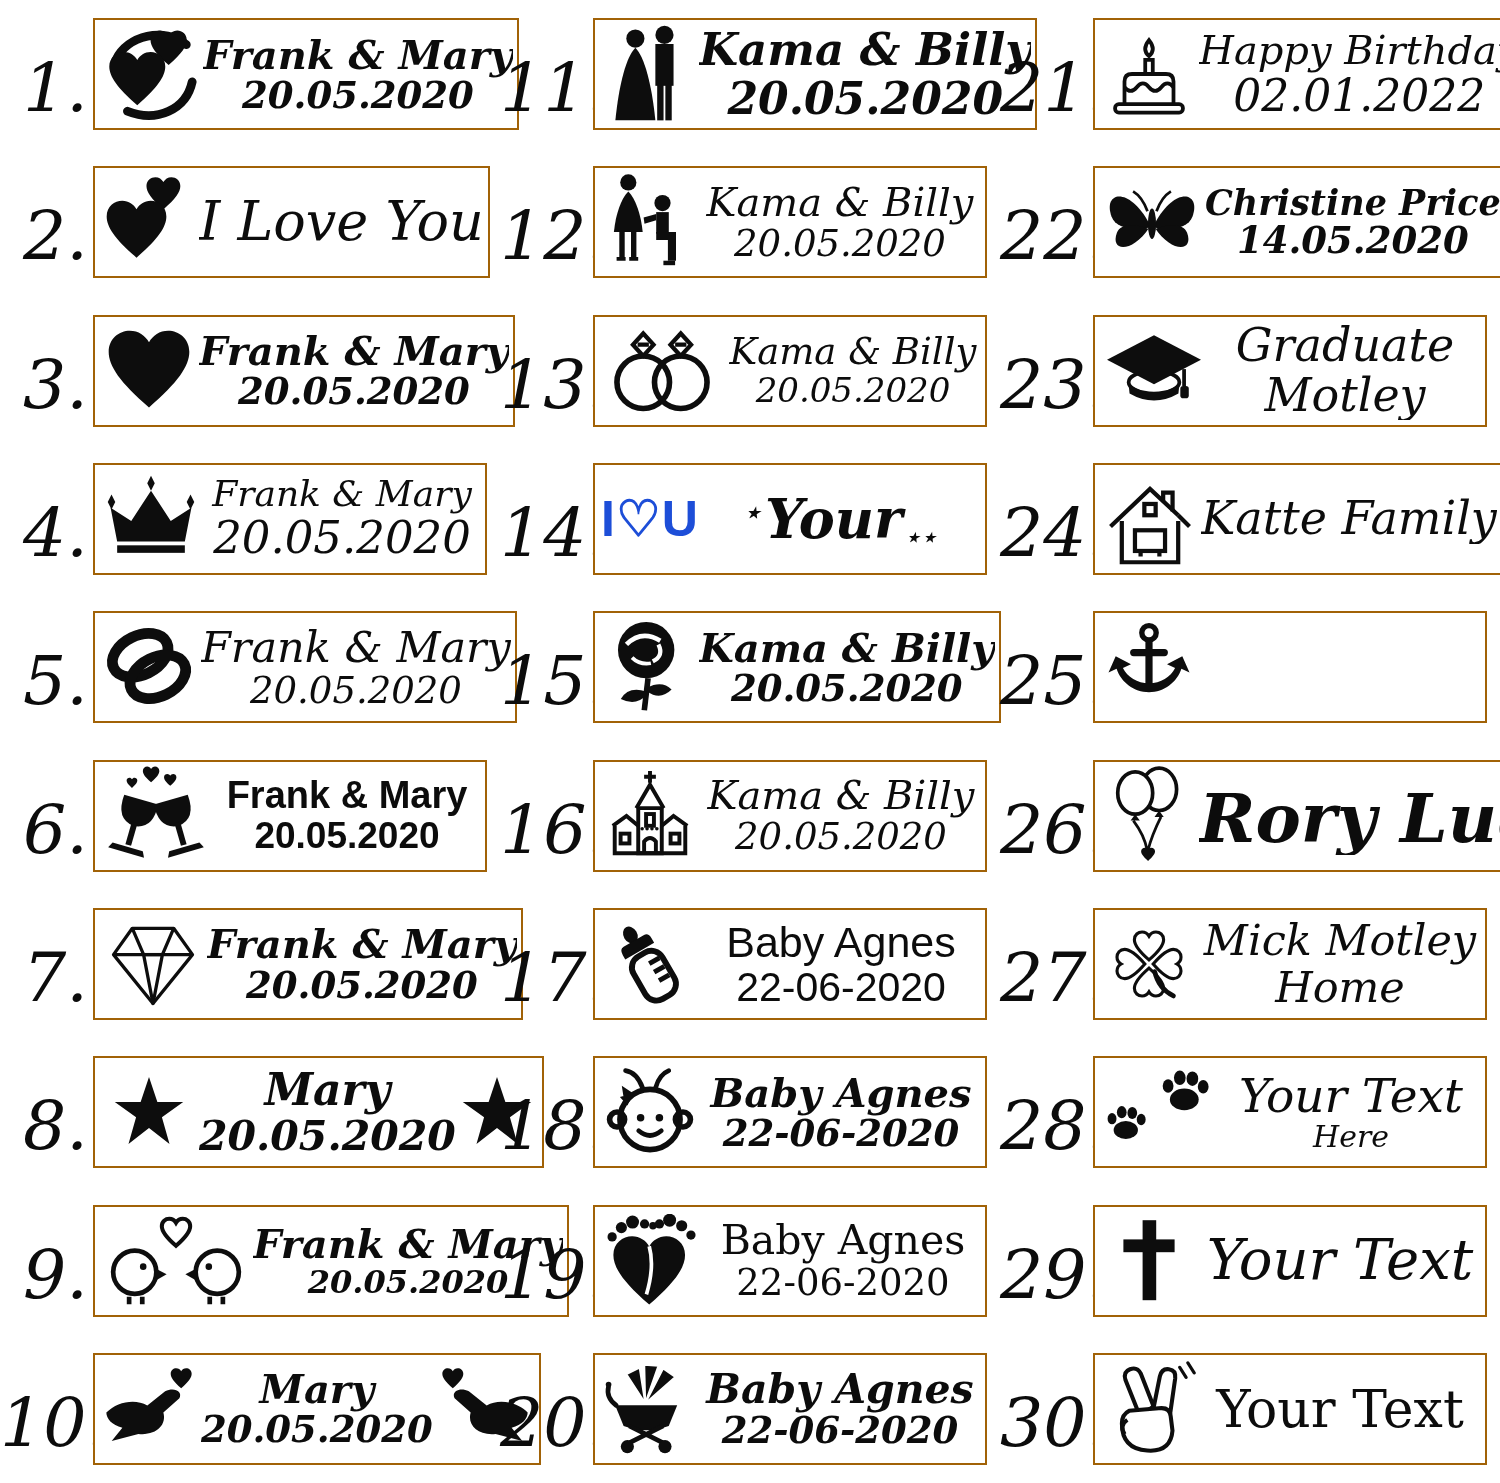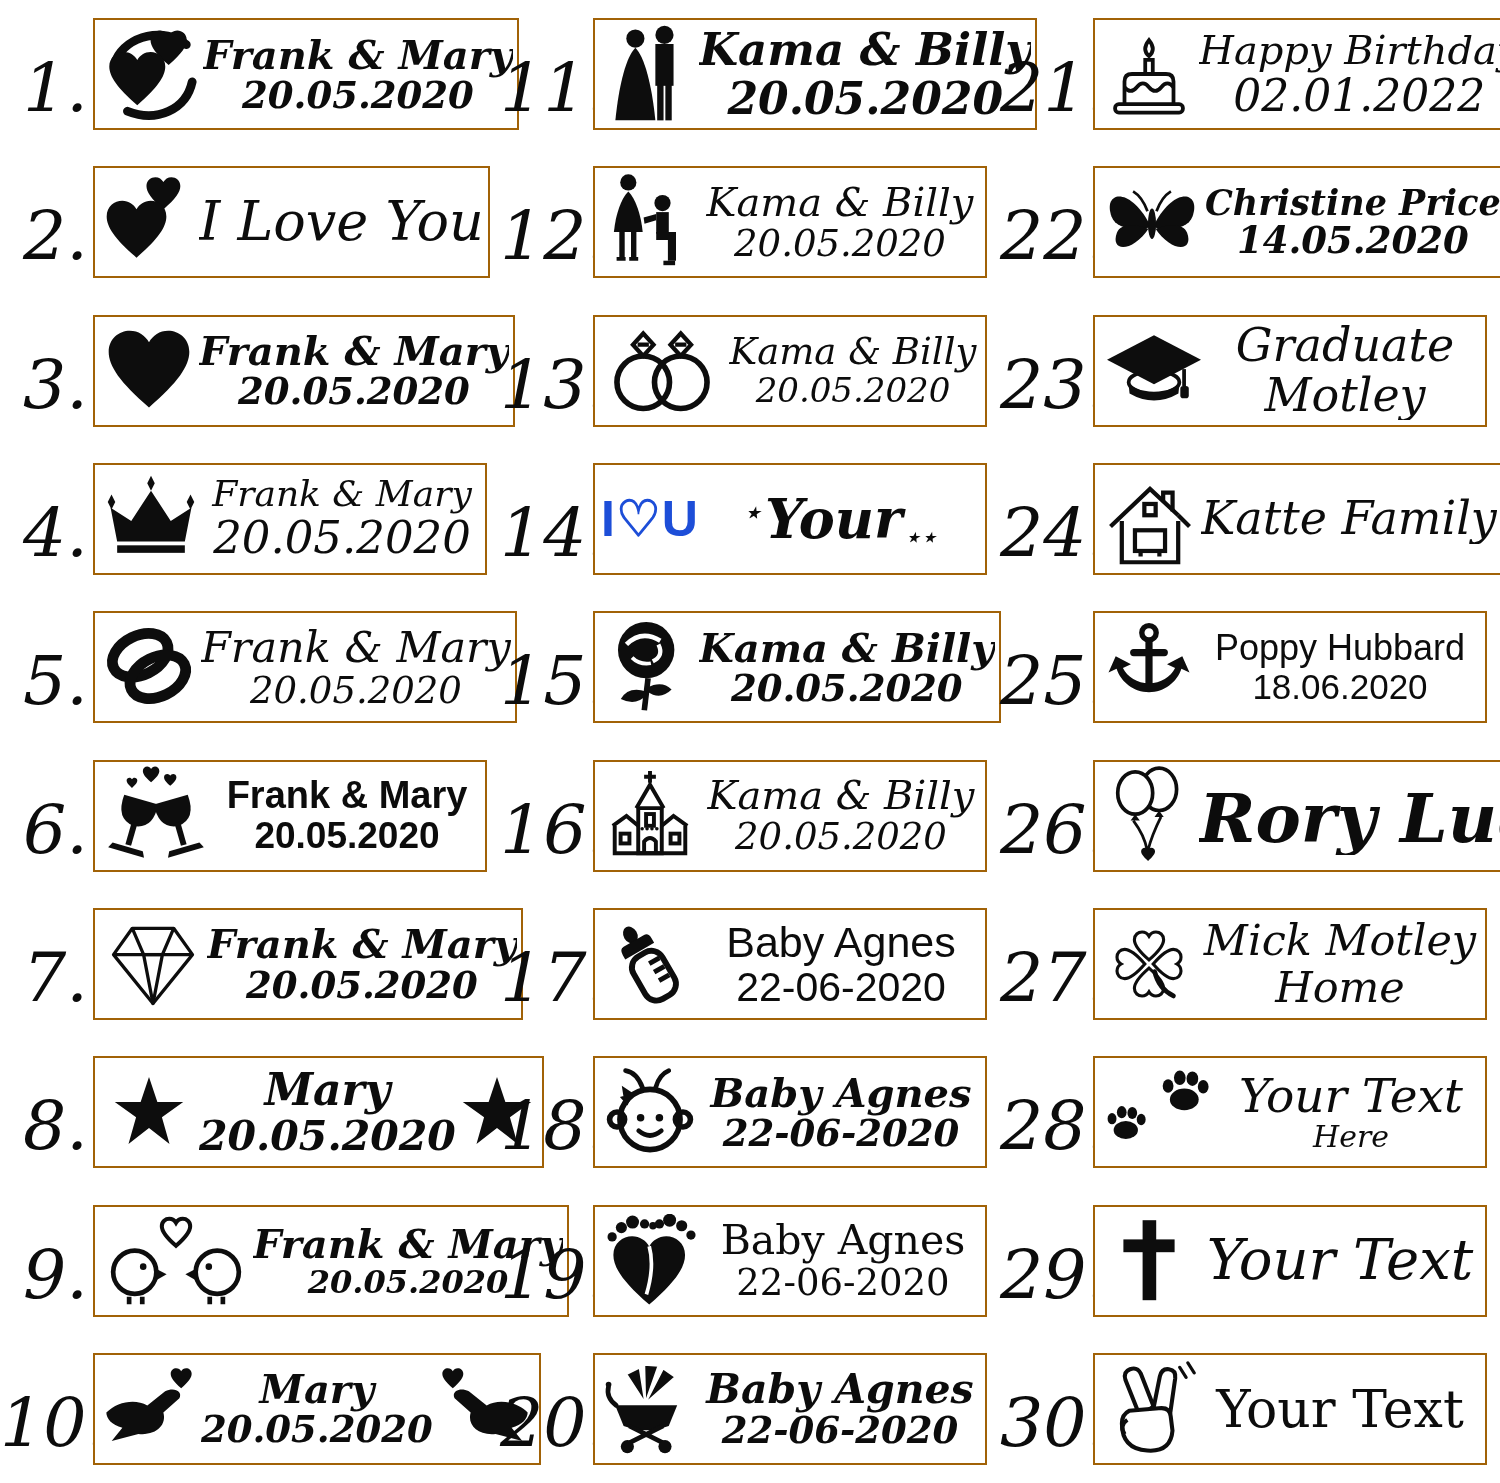--- a/index.html
+++ b/index.html
@@ -621,24 +621,20 @@
       <div class="icon left">
           <svg width="90" height="94" viewBox="0 0 100 104">
             <g fill="#0d0d0d">
               <circle cx="50" cy="14" r="8" fill="none" stroke="#0d0d0d" stroke-width="6"></circle>
               <rect x="46" y="22" width="8" height="54" rx="3"></rect>
               <rect x="29" y="32" width="42" height="8" rx="4"></rect>
               <path d="M50 80C33 80 19 69 14 54l-9 4 8-18 17 9-9 4c5 10 16 17 29 17s24-7 29-17l-9-4 17-9 8 18-9-4C81 69 67 80 50 80z"></path>
             </g>
           </svg>
         </div>
-      <div class="text">
-        <div class="line line1">Poppy Hubbard</div>
-        <div class="line line2">18.06.2020</div>
-      </div>
 
     </div>
   </div>
 
   <div class="cell">
     <div class="num">26.</div>
     <div class="box">
       <div class="icon left">
           <svg width="92" height="102" viewBox="0 0 100 110">
             <g stroke="#0d0d0d" stroke-width="4" fill="#fff">

